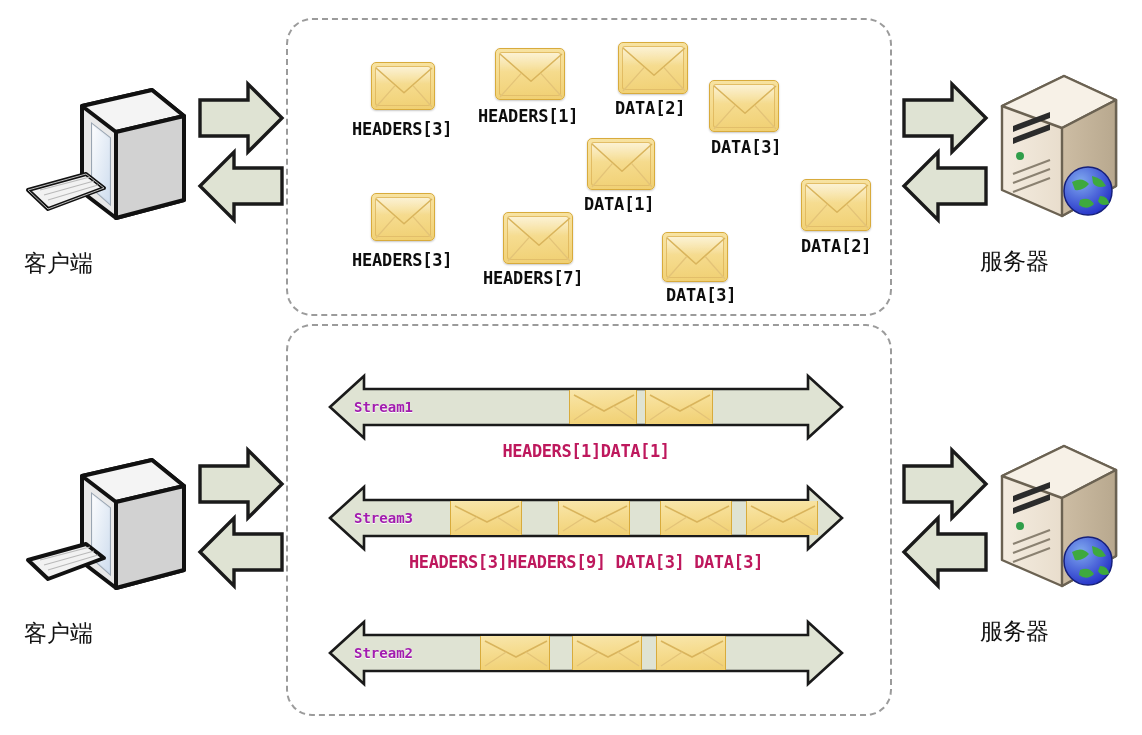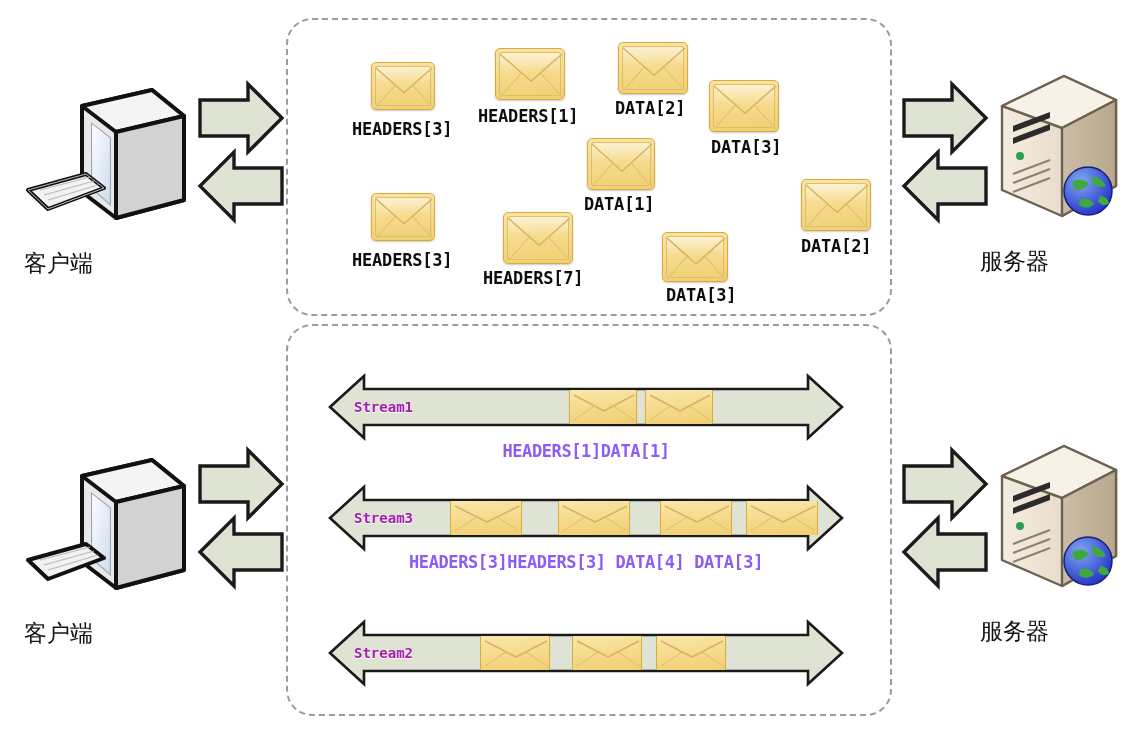--- a/index.html
+++ b/index.html
@@ -62,21 +62,21 @@
     position:absolute;left:24px;top:50%;transform:translateY(-50%);
     font-family:"DejaVu Sans Mono", monospace;
     font-size:14px;font-weight:700;color:#a21caf;
     text-shadow:0 1px 0 #fff;
     z-index:5;pointer-events:none;
   }
   .stream-caption{
     position:absolute;width:100%;text-align:center;top:100%;
     margin-top:3px;
     font-family:"DejaVu Sans Mono", monospace;
-    font-size:17px;font-weight:700;color:#8b5cf6;
+    font-size:17px;font-weight:700;color:#be185d;
     white-space:pre;letter-spacing:-0.4px;
   }
   .slot{
     position:absolute;top:0;height:100%;
     box-sizing:border-box;
     border-left:1px solid #d8ab3c;border-right:1px solid #d8ab3c;
     background:linear-gradient(175deg,#f8e6ac 0%,#f6dd92 40%,#f0cf71 100%);
     overflow:hidden;z-index:3;
   }
 
@@ -367,21 +367,21 @@
           </svg>
         </div>
         <div class="slot" style="left: 416px; width: 72px; top: 14px; height: 34px;">
           <svg width="72" height="34" viewBox="0 0 72 34" style="position:absolute;left:0;top:0">
             <path d="M4 5 L36 21.08 L68 5" fill="none" stroke="#d9b45c" stroke-width="1.6" stroke-linejoin="round"></path>
             <path d="M4 30 L25.919999999999998 15.979999999999999" fill="none" stroke="#e3c378" stroke-width="1.3"></path>
             <path d="M68 30 L46.08 15.979999999999999" fill="none" stroke="#e3c378" stroke-width="1.3"></path>
           </svg>
         </div>
         <div class="stream-label">Stream3</div>
-        <div class="stream-caption">HEADERS[3]HEADERS[3] DATA[4] DATA[3]</div>
+        <div class="stream-caption">HEADERS[3]HEADERS[9] DATA[3] DATA[3]</div>
       </div>
       <div class="stream" style="left: 330px; top: 622px; width: 512px; height: 62px;">
         <svg class="body" width="512" height="62" viewBox="0 0 512 62">
           <polygon points="0,31 34,0 34,13 478,13 478,0 512,31 478,62 478,49 34,49 34,62" fill="#DFE3D3" stroke="#1A1A1A" stroke-width="2.6" stroke-linejoin="miter"></polygon>
         </svg>
         <div class="slot" style="left: 150px; width: 70px; top: 14px; height: 34px;">
           <svg width="70" height="34" viewBox="0 0 70 34" style="position:absolute;left:0;top:0">
             <path d="M4 5 L35 21.08 L66 5" fill="none" stroke="#d9b45c" stroke-width="1.6" stroke-linejoin="round"></path>
             <path d="M4 30 L25.2 15.979999999999999" fill="none" stroke="#e3c378" stroke-width="1.3"></path>
             <path d="M66 30 L44.800000000000004 15.979999999999999" fill="none" stroke="#e3c378" stroke-width="1.3"></path>

